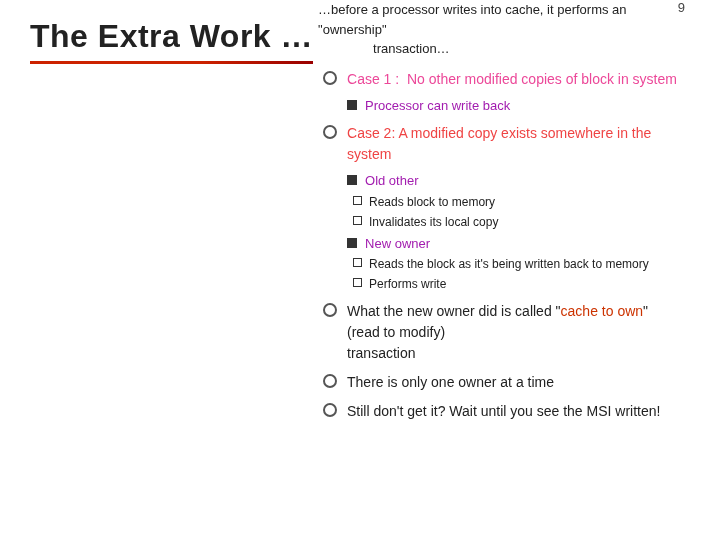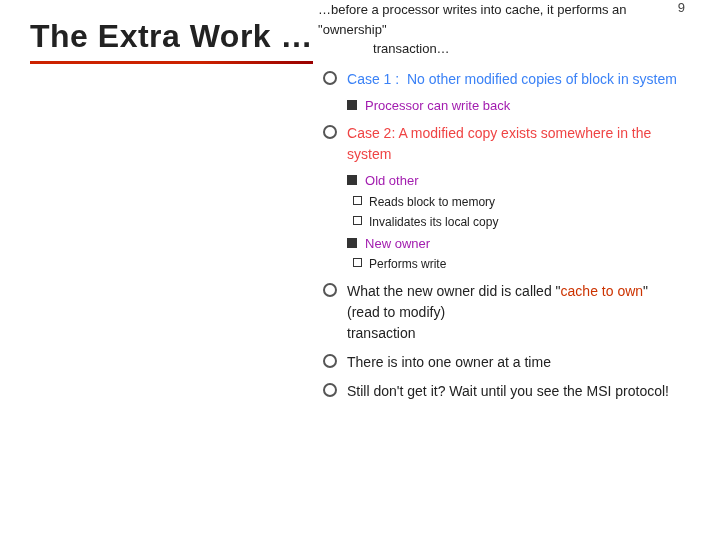--- a/index.html
+++ b/index.html
@@ -62,21 +62,21 @@
       flex-shrink: 0;
       background: white;
     }
     .bullet-l1-text {
       font-size: 14px;
       color: #222;
       line-height: 1.5;
       flex: 1;
     }
     .case1-text {
-      color: #3b82f6;
+      color: #ec4899;
     }
     .case2-text {
       color: #ef4444;
     }
     .bullet-l2 {
       display: flex;
       align-items: flex-start;
       margin-top: 3px;
       margin-bottom: 2px;
       padding-left: 34px;
@@ -201,45 +201,49 @@
       </div>
 
       <div class="l2-block new-owner-group">
         <div class="bullet-l2">
           <div class="bullet-l2-marker"></div>
           <div class="bullet-l2-text">New owner</div>
         </div>
         <div class="l3-block">
           <div class="bullet-l3">
             <div class="bullet-l3-marker"></div>
+            <div class="bullet-l3-text">Reads the block as it's being written back to memory</div>
+          </div>
+          <div class="bullet-l3">
+            <div class="bullet-l3-marker"></div>
             <div class="bullet-l3-text">Performs write</div>
           </div>
         </div>
       </div>
     </div>
 
     <div class="l1-block">
       <div class="bullet-l1">
         <div class="bullet-l1-marker"></div>
         <div class="bullet-l1-text what-text">
           What the new owner did is called "<span class="read-to-own">cache to own</span>" (read to modify)<br>transaction
         </div>
       </div>
     </div>
 
     <div class="l1-block">
       <div class="bullet-l1">
         <div class="bullet-l1-marker"></div>
-        <div class="bullet-l1-text">There is into one owner at a time</div>
-      </div>
-    </div>
-
-    <div class="l1-block">
-      <div class="bullet-l1">
-        <div class="bullet-l1-marker"></div>
-        <div class="bullet-l1-text">Still don't get it? Wait until you see the MSI protocol!</div>
+        <div class="bullet-l1-text">There is only one owner at a time</div>
+      </div>
+    </div>
+
+    <div class="l1-block">
+      <div class="bullet-l1">
+        <div class="bullet-l1-marker"></div>
+        <div class="bullet-l1-text">Still don't get it? Wait until you see the MSI written!</div>
       </div>
     </div>
   </div>
 
   <div class="bottom-line"></div>
   <div class="page-number">9</div>
 </div>
 
 </body></html>

